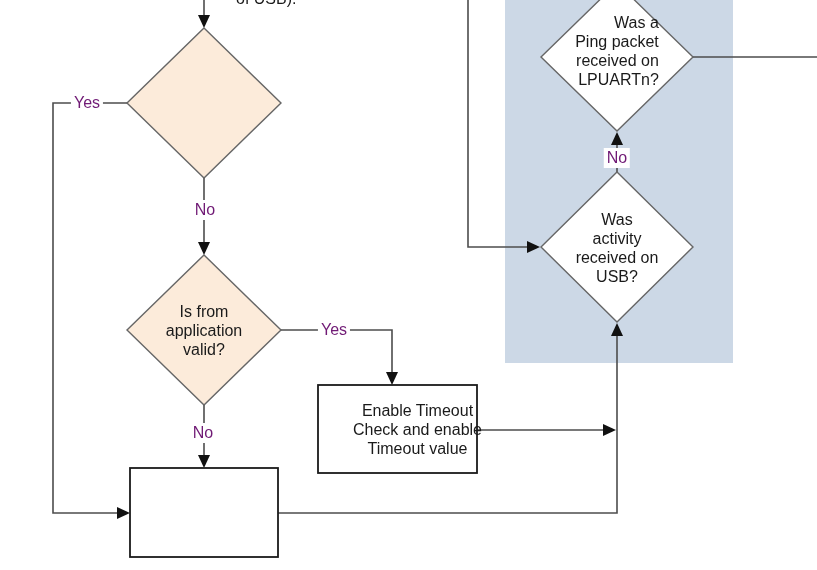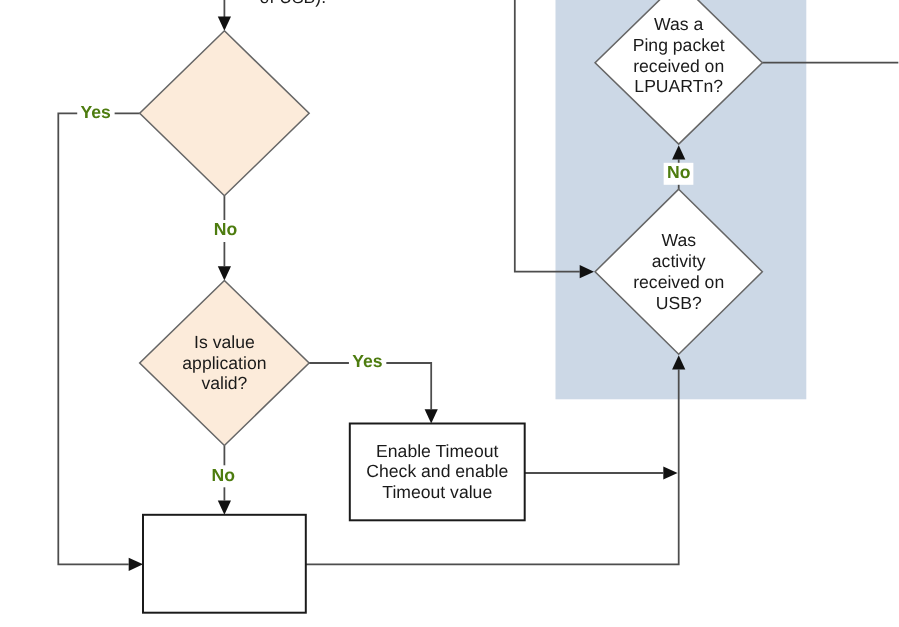--- a/index.html
+++ b/index.html
@@ -33,24 +33,23 @@
     color: #1a1a1a;
     pointer-events: none;
   }
   .edge-label {
     position: absolute;
     transform: translate(-50%, -50%);
     background: #ffffff;
     padding: 0 3px;
     font-size: 16px;
     line-height: 20px;
-    color: #4d7c0f;
+    color: #701a75;
     text-align: left;
     white-space: nowrap;
-    font-weight: bold;
   }
   .clipped-note {
     position: absolute;
     left: 236px;
     top: -11px;
     font-size: 16px;
     line-height: 19px;
     color: #1a1a1a;
     white-space: nowrap;
   }
@@ -107,35 +106,35 @@
     <polygon class="decision" points="617,-17 693,57 617,131 541,57" fill="#ffffff"></polygon>
     <polygon class="decision" points="617,172 693,247 617,322 541,247" fill="#ffffff"></polygon>
 
     <rect class="process" x="318" y="385" width="159" height="88" fill="#ffffff"></rect>
     <rect class="process" x="130" y="468" width="148" height="89" fill="#ffffff"></rect>
   </svg>
 
   <div class="clipped-note">of USB).</div>
 
 
-  <div class="node-label" style="left:124px; top:296px; width:160px; height:68px;">Is value
+  <div class="node-label" style="left:124px; top:296px; width:160px; height:68px;">Is from
 application
 valid?</div>
 
-  <div class="node-label" style="left:537px; top:12px; width:160px; height:77px;">Was a
+  <div class="node-label" style="left:537px; top:12px; width:160px; height:77px;text-align:right;">Was a
 Ping packet
 received on
 LPUARTn?</div>
 
   <div class="node-label" style="left:537px; top:209px; width:160px; height:77px;">Was
 activity
 received on
 USB?</div>
 
-  <div class="node-label" style="left:318px; top:385px; width:159px; height:88px;">Enable Timeout
+  <div class="node-label" style="left:318px; top:385px; width:159px; height:88px;padding-left:20px;">Enable Timeout
 Check and enable
 Timeout value</div>
 
 
   <div class="edge-label" style="left:87px; top:103px;">Yes</div>
 
   <div class="edge-label" style="left:205px; top:210px;">No</div>
 
   <div class="edge-label" style="left:334px; top:330px;">Yes</div>
 

